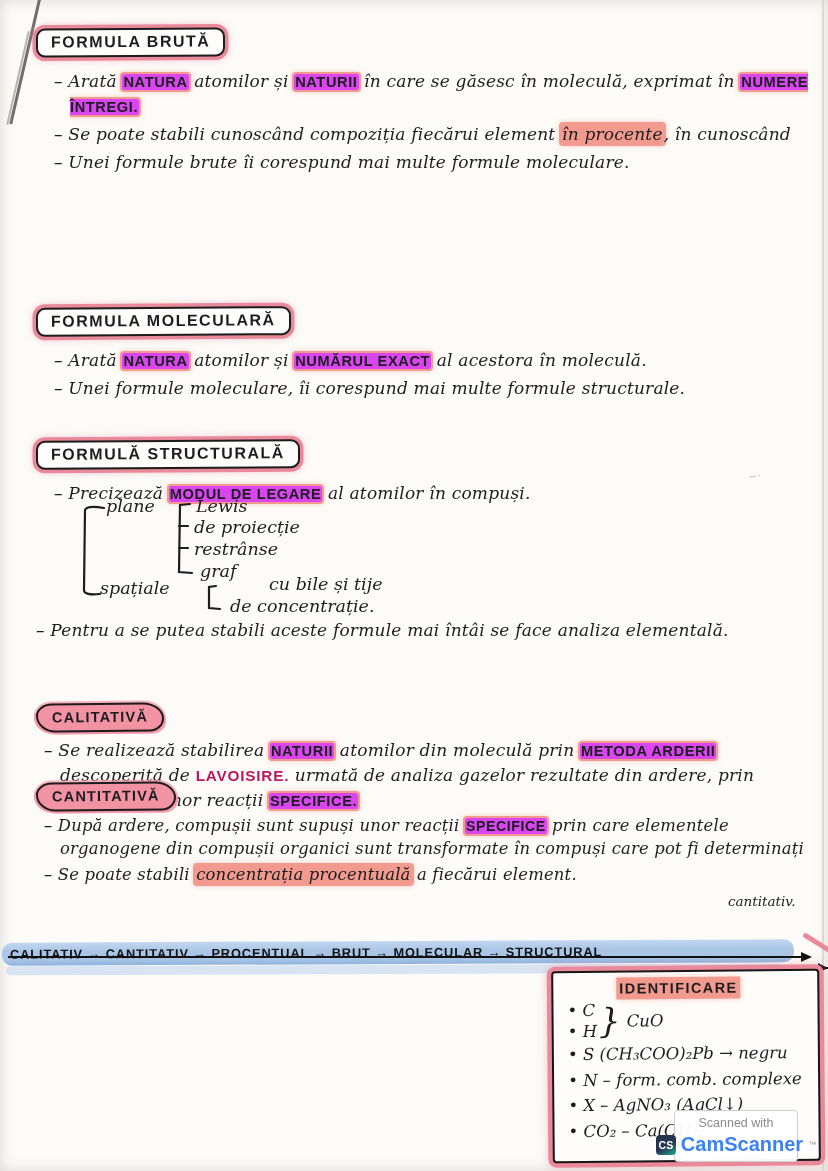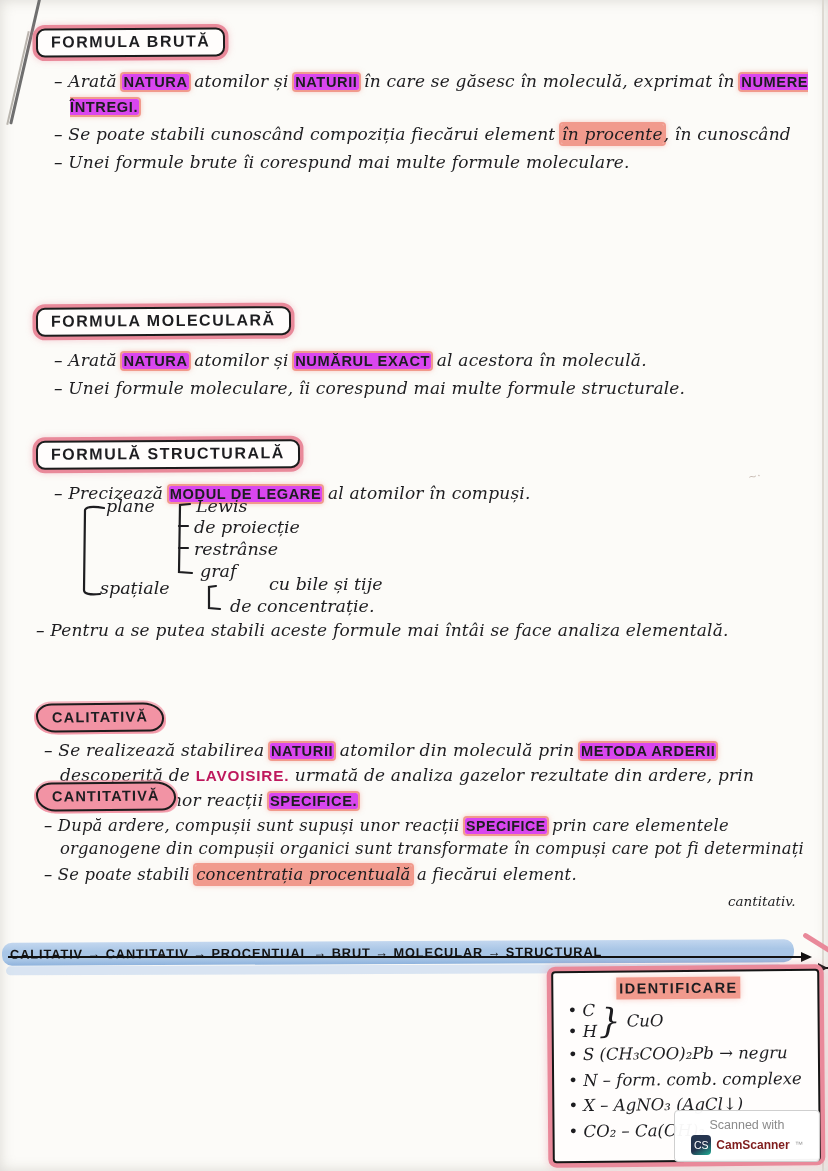--- a/index.html
+++ b/index.html
@@ -87,30 +87,30 @@
   .id-title { display:inline-block; margin-left:52px; margin-bottom:4px;
     background:#f19a8d; box-shadow:0 0 0 3px #f19a8d, 0 0 6px 3px rgba(241,154,141,.5);
     font-family:"Liberation Sans", sans-serif; font-weight:700; font-size:14.5px;
     letter-spacing:1.4px; }
   .id-item { font-style:italic; font-size:16.5px; line-height:1.55; white-space:nowrap; }
   .ch-pair { display:flex; align-items:center; font-style:italic; font-size:16.5px; line-height:1.1; }
   .ch-col div { line-height:1.25; }
   .ch-brace { font-size:34px; font-style:italic; margin:0 6px 0 2px; }
 
   
-  .scanbadge { position:absolute; left:674px; top:1110px; width:146px; height:52px;
+  .scanbadge { position:absolute; left:674px; top:1110px; width:124px; height:52px;
     background:rgba(255,255,255,.96); border:1px solid #cfcfcf; border-radius:4px;
     display:flex; flex-direction:column; align-items:center; justify-content:center; gap:3px;
     font-family:"Liberation Sans", sans-serif; }
   .scan-line1 { font-size:12.5px; color:#8b8b8b; }
   .scan-line2 { display:flex; align-items:center; gap:5px; }
   .cs-logo { width:20px; height:20px; border-radius:4px; color:#fff;
     background:linear-gradient(150deg,#25354f 55%, #1fae95);
-    font-size:10.5px; font-weight:400; display:flex; align-items:center; justify-content:center; }
-  .cs-name { font-size:12px; font-weight:700; color:#7f1d1d; }
+    font-size:10.5px; font-weight:700; display:flex; align-items:center; justify-content:center; }
+  .cs-name { font-size:20px; font-weight:700; color:#3b82f6; }
   .cs-tm { font-size:8px; color:#9a9a9a; vertical-align:top; }
 
   .cant-note { position:absolute; left:728px; top:893px; font-style:italic; font-size:13.5px; }
 </style>
 </head>
 <body>
 
 <div id="page">
 
   <div class="corner-line"></div>

